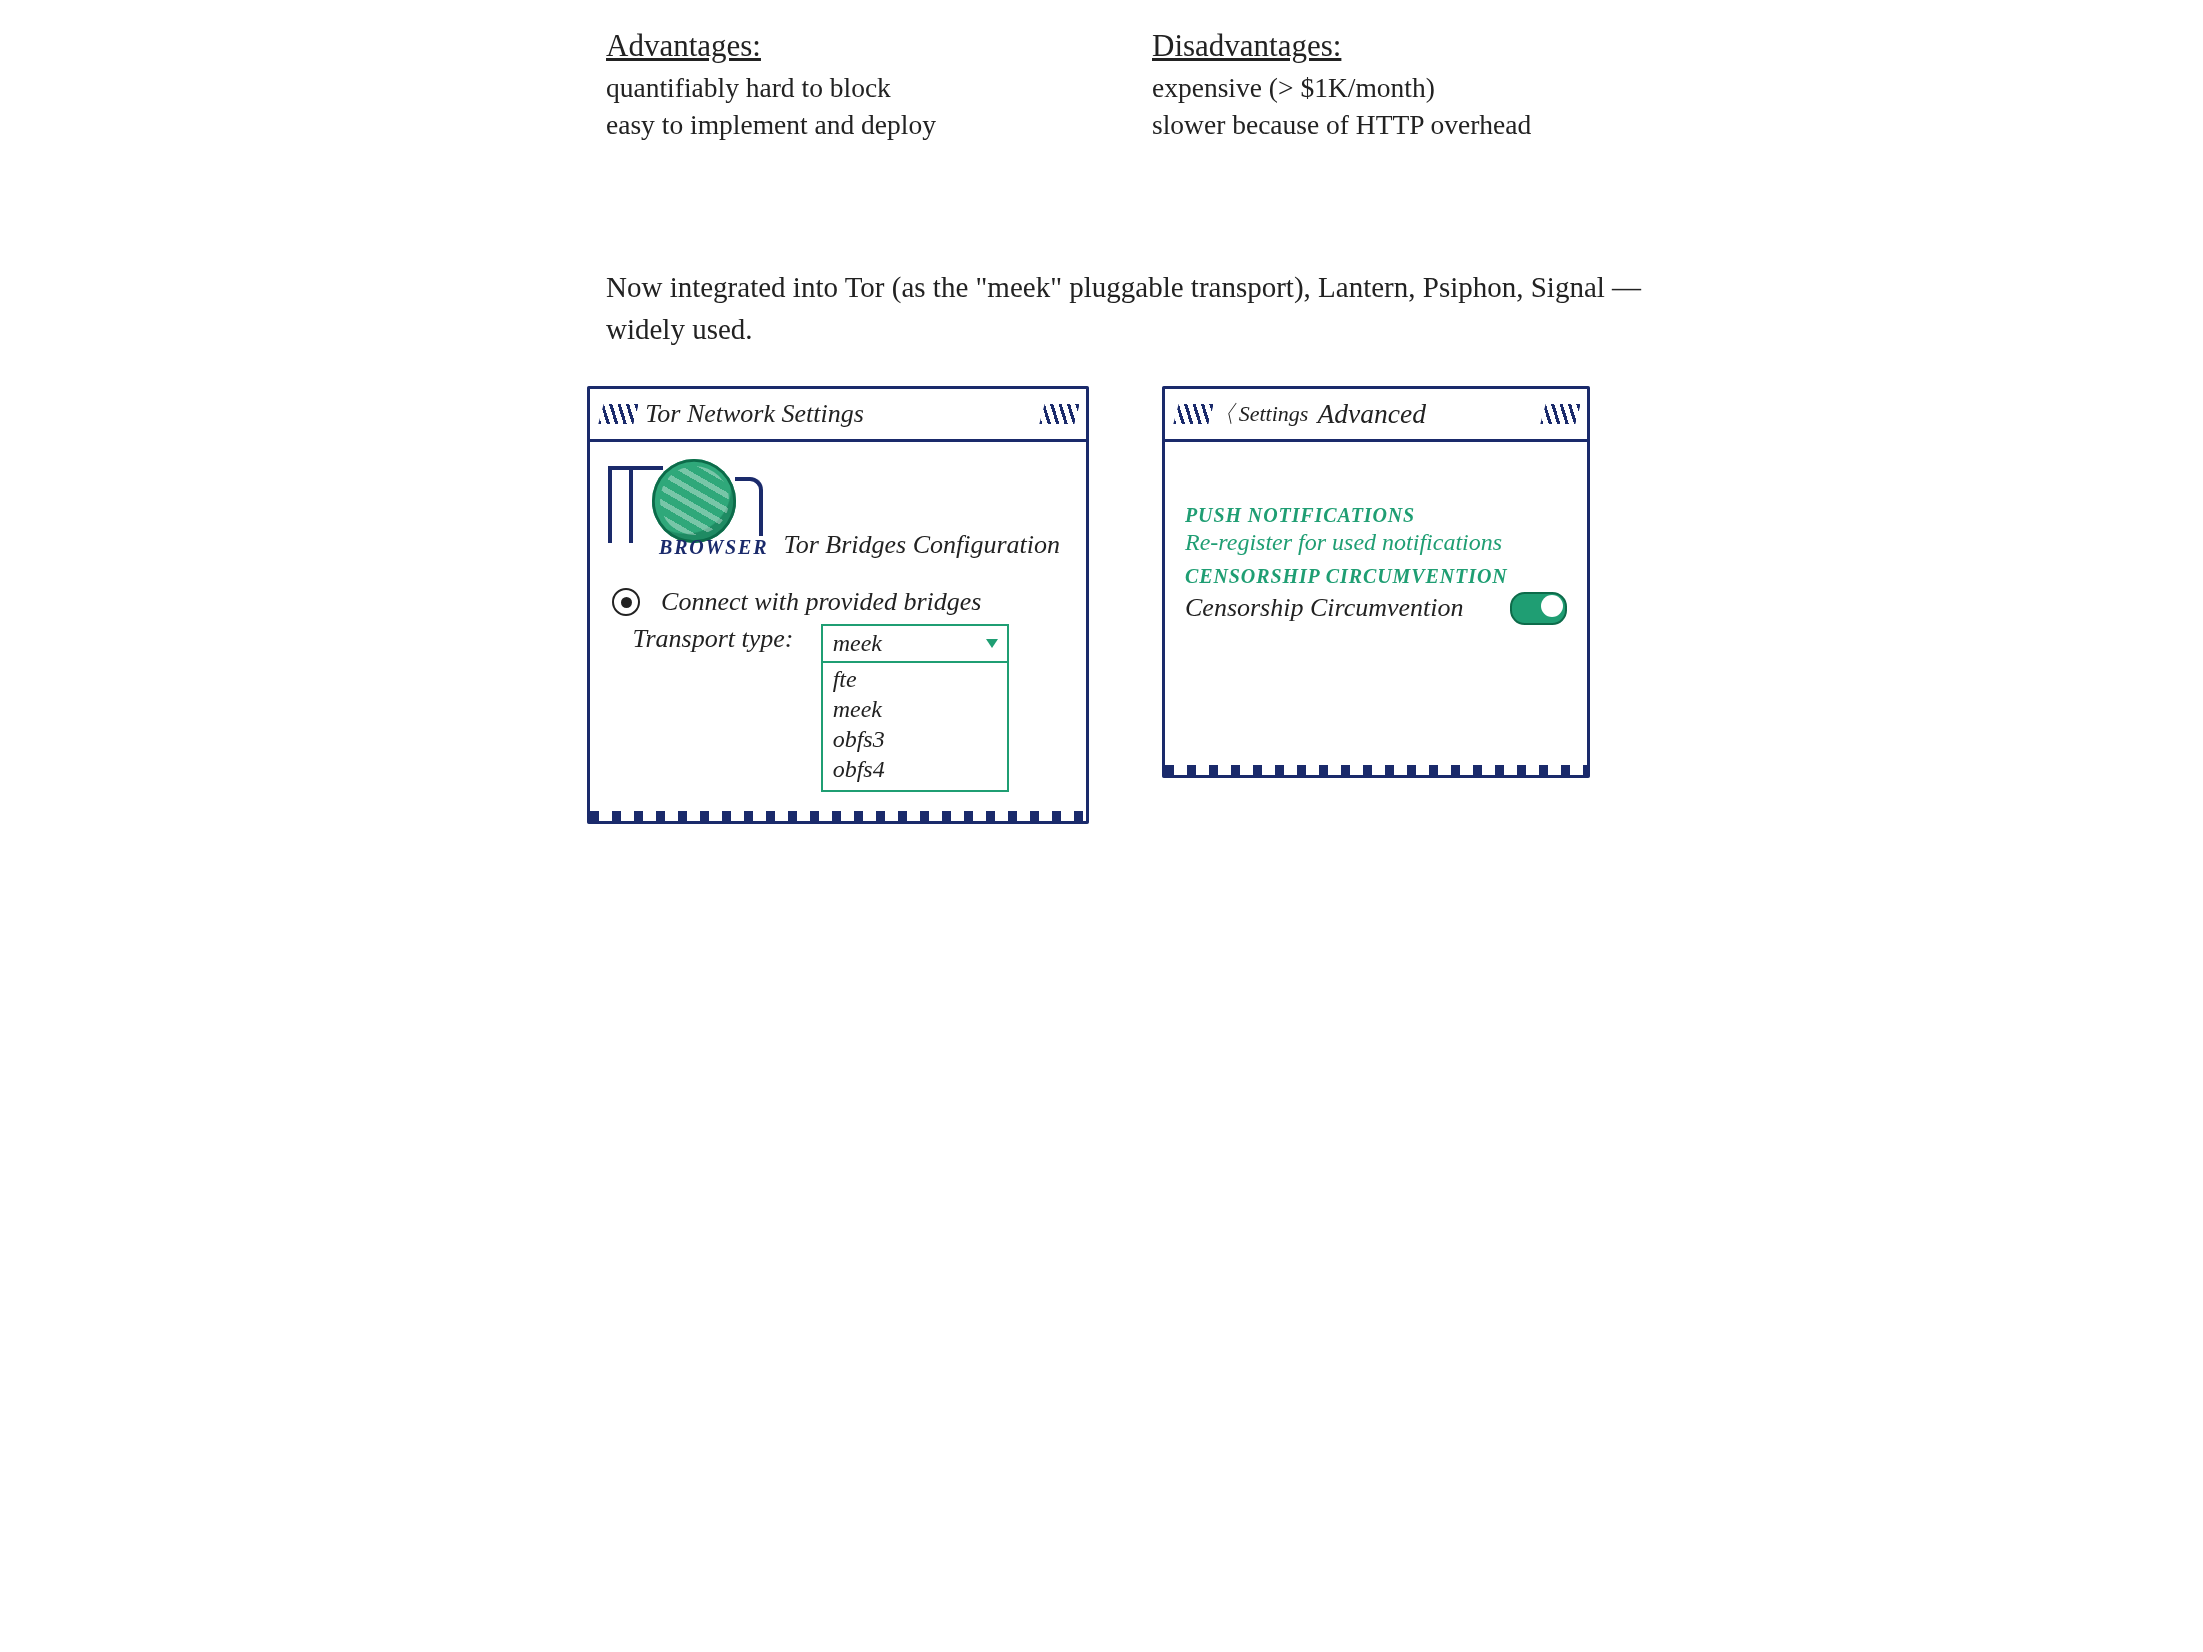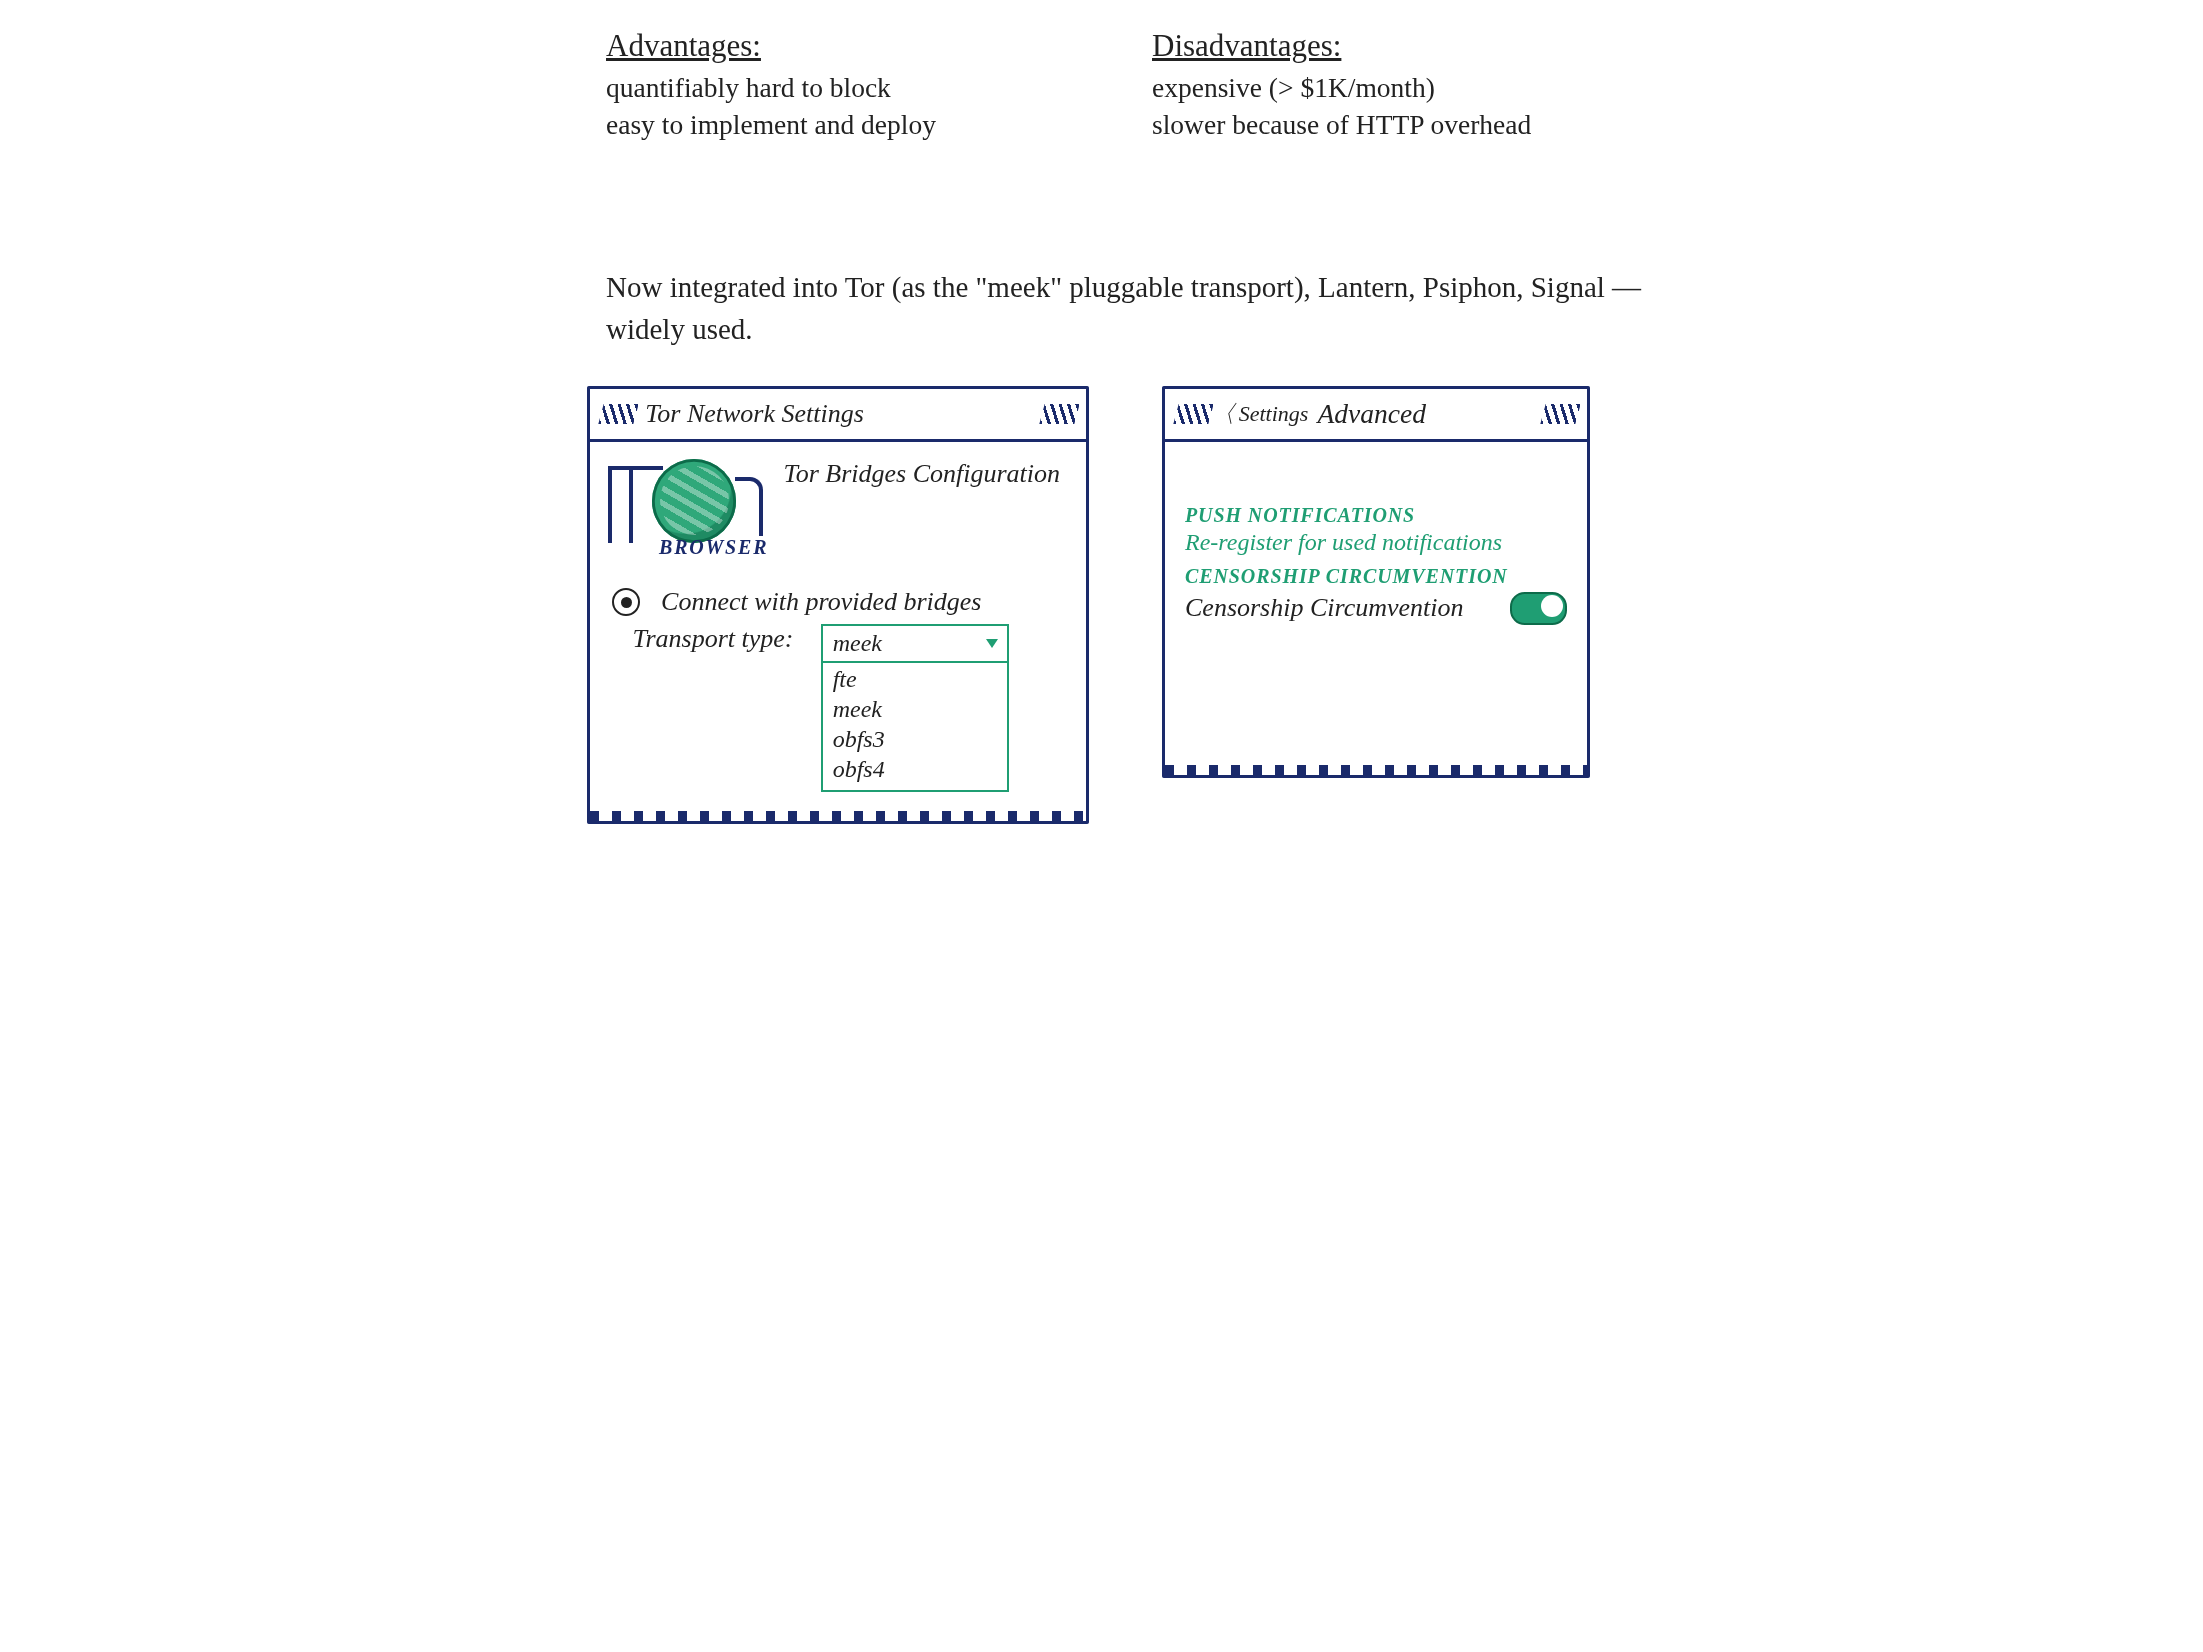--- a/index.html
+++ b/index.html
@@ -12,21 +12,21 @@
   .integration{position:absolute;top:266px;left:83px;right:37px;font-size:29px;line-height:1.45;}
   .windows{position:absolute;top:386px;left:64px;right:37px;display:flex;gap:73px;font-style:italic;}
   .win{border:3.7px solid #1a2a6b;border-radius:1.8px;position:relative;background:#fff;}
   .win-left{width:496px;height:432px;}
   .win-right{width:422px;height:386px;}
   .titlebar{border-bottom:3.7px solid #1a2a6b;height:50px;display:flex;align-items:center;padding:0 11px;position:relative;}
   .hatch{display:inline-block;width:35px;height:20px;background:repeating-linear-gradient(60deg,#1a2a6b 0 2.8px,transparent 2.8px 7.3px);transform:skewX(-15deg);}
   .hatch-right{position:absolute;right:9.2px;}
   .title-text{font-size:26px;margin:0 9.2px;}
   .tor-body{padding:16.5px 18.4px 9.2px 18.4px;}
-  .tor-logo-row{display:flex;align-items:flex-start;gap:10px;margin-bottom:3.7px;}
+  .tor-logo-row{display:flex;align-items:flex-end;gap:10px;margin-bottom:3.7px;}
   .tor-logo{position:relative;width:156px;height:101px;}
   .tor-t{position:absolute;left:0;top:7.3px;width:51px;height:73px;border:4.6px solid #1a2a6b;border-bottom:none;border-right:none;}
   .tor-t:after{content:"";position:absolute;left:16.5px;top:0;width:4.6px;height:73px;background:#1a2a6b;}
   .tor-globe{position:absolute;left:44px;top:0;width:84px;height:84px;border-radius:50%;background:radial-gradient(circle at 40% 35%,#2fa87a 0 60%,#1f8b63 62% 100%);box-shadow:inset 0 0 0 2.8px #0d6b4a;}
   .tor-globe:before{content:"";position:absolute;inset:7.3px;border-radius:50%;background:repeating-linear-gradient(30deg,rgba(255,255,255,.35) 0 5.5px,transparent 5.5px 13px);}
   .tor-r{position:absolute;left:127px;top:18.4px;width:24px;height:55px;border:4.6px solid #1a2a6b;border-left:none;border-bottom:none;border-radius:0 13px 0 0;}
   .tor-browser{position:absolute;left:69px;top:147px;font-size:20px;letter-spacing:1.8px;color:#1a2a6b;font-weight:bold;}
   .bridges-title{font-size:26px;margin-left:9.2px;}
   .radio-row{display:flex;align-items:center;gap:21px;margin:27.5px 0 7.3px 3.7px;font-size:26px;}
   .radio-outer{width:24px;height:24px;border:2.8px solid #222;border-radius:50%;display:flex;align-items:center;justify-content:center;}

